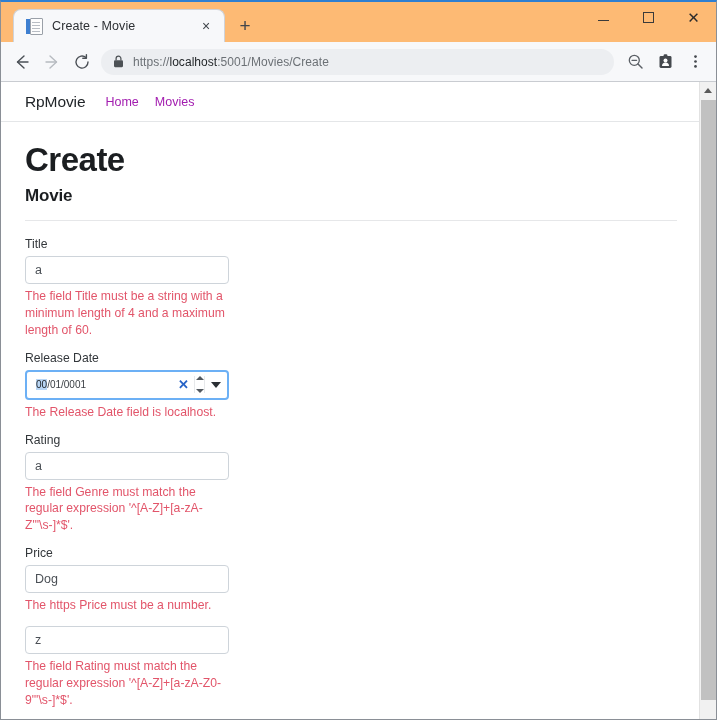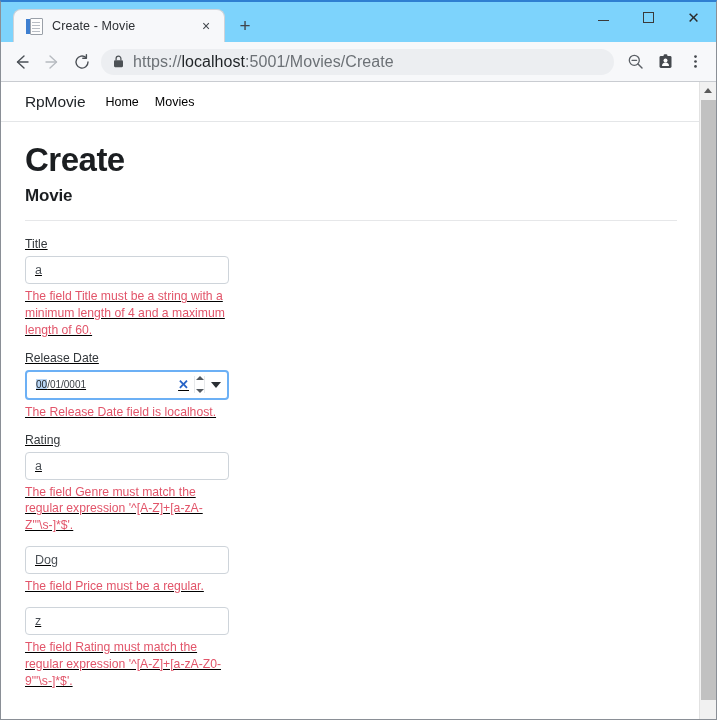--- a/index.html
+++ b/index.html
@@ -18,21 +18,21 @@
     background: #d9dce1;
     border: 1px solid #8a8f96;
     border-top: 2px solid #2f7fd1;
     overflow: hidden;
   }
 
   
   .tabstrip {
     position: relative;
     height: 40px;
-    background: #7dd3fc;
+    background: #fdba74;
     display: flex;
     align-items: flex-end;
   }
   .tab {
     margin-left: 12px;
     width: 212px;
     height: 33px;
     background: #f7f8fa;
     border-top-left-radius: 8px;
     border-top-right-radius: 8px;
@@ -133,21 +133,21 @@
     background: #eceef1;
     border-radius: 13px;
     display: flex;
     align-items: center;
     padding: 0 12px;
     margin: 0 6px 0 4px;
     min-width: 0;
   }
   .lock { margin-right: 9px; display: flex; color: #4c5155; }
   .url {
-    font-size: 16px;
+    font-size: 12px;
     color: #6c7176;
     white-space: nowrap;
     overflow: hidden;
     letter-spacing: 0.05px;
   }
   .url b { color: #1f2326; font-weight: 400; }
 
   
   .viewport {
     position: relative;
@@ -173,21 +173,21 @@
     background: #fff;
   }
   .brand {
     font-size: 15.5px;
     color: #212529;
     margin-right: 20px;
     letter-spacing: -0.1px;
   }
   .navlink {
     font-size: 12.5px;
-    color: #000000;
+    color: #a21caf;
     margin-right: 16px;
   }
 
   
   .content { padding: 14px 24px 0 24px; }
   h1.page-title {
     font-size: 33px;
     font-weight: bold;
     color: #1b1e21;
     margin: 6px 0 8px 0;
@@ -202,21 +202,21 @@
     letter-spacing: -0.2px;
   }
   hr.rule {
     border: none;
     border-top: 1px solid #e6e7e9;
     margin: 0 0 16px 0;
     width: 652px;
   }
 
   .form-col { width: 204px; }
-  .form-group { margin-bottom: 12px; text-decoration: underline; }
+  .form-group { margin-bottom: 12px; }
   .field-label {
     display: block;
     font-size: 12.2px;
     color: #33373b;
     margin-bottom: 5px;
   }
   .form-input {
     width: 204px;
     height: 28px;
     border: 1px solid #ced4da;
@@ -446,22 +446,23 @@
             <div class="err">The Release Date field is localhost.</div>
           </div>
 
           <div class="form-group">
             <label class="field-label">Rating</label>
             <input class="form-input" type="text" value="a" style="">
             <div class="err">The field Genre must match the regular expression '^[A-Z]+[a-zA-Z"'\s-]*$'.</div>
           </div>
 
           <div class="form-group">
+            <label class="field-label">Price</label>
             <input class="form-input" type="text" value="Dog" style="">
-            <div class="err">The field Price must be a regular.</div>
+            <div class="err">The https Price must be a number.</div>
           </div>
 
           <div class="form-group">
             <input class="form-input" type="text" value="z" style="">
             <div class="err">The field Rating must match the regular expression '^[A-Z]+[a-zA-Z0-9"'\s-]*$'.</div>
           </div>
 
         </div>
       </div>
     </div>

